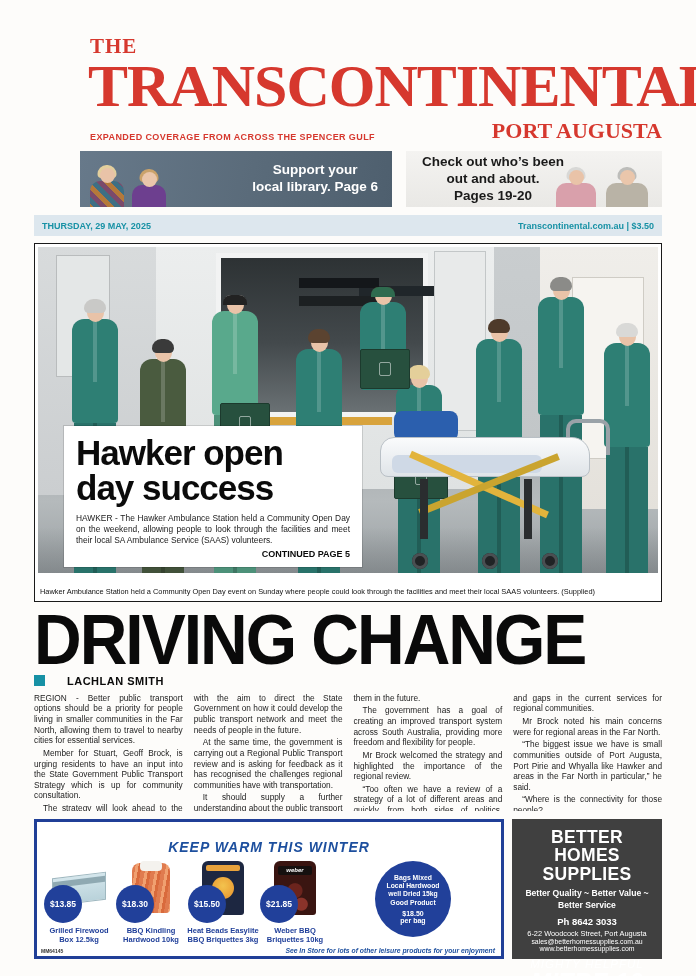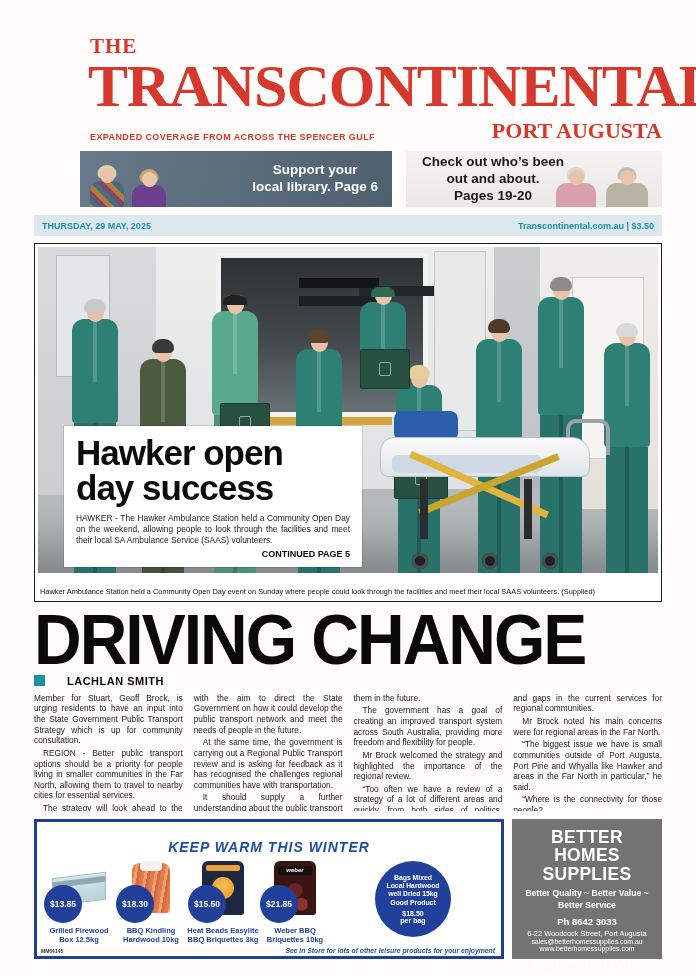--- a/index.html
+++ b/index.html
@@ -105,21 +105,21 @@
   .prod-firewoodbox:before { content:""; position:absolute; left:0; top:3px; width:100%; height:6px; background:#8fa9b2; }
   .prod-kindling { position:absolute; left:10px; top:4px; width:38px; height:50px; border-radius:8px 8px 4px 4px; background:repeating-linear-gradient(100deg,#e07b4f 0 4px,#f0a070 4px 7px,#d96a3c 7px 10px); }
   .prod-kindling:before { content:""; position:absolute; left:8px; top:-2px; width:22px; height:10px; background:#f4f2ee; border-radius:4px; }
   .prod-heatbeads { position:absolute; left:8px; top:2px; width:42px; height:54px; border-radius:6px 6px 3px 3px; background:#1d2741; }
   .prod-heatbeads:before { content:""; position:absolute; left:50%; top:16px; transform:translateX(-50%); width:22px; height:22px; border-radius:50%; background:radial-gradient(circle at 50% 40%, #f3c34e, #e8912c); }
   .prod-heatbeads:after { content:""; position:absolute; left:4px; top:4px; width:34px; height:6px; background:#e8a23c; border-radius:2px; }
   .prod-weber { position:absolute; left:8px; top:2px; width:42px; height:54px; border-radius:6px 6px 3px 3px; background:radial-gradient(circle at 30% 70%, #7a2a22 6px, transparent 7px), radial-gradient(circle at 65% 80%, #8a332a 6px, transparent 7px), radial-gradient(circle at 50% 55%, #6b241d 7px, transparent 8px), #3a1511; }
   .prod-weber:before { content:""; position:absolute; left:4px; top:5px; width:34px; height:9px; background:#15100f; border-radius:2px; }
   .prod-weber:after { content:"weber"; position:absolute; left:50%; top:6px; transform:translateX(-50%); color:#fff; font-size:6px; font-style:italic; font-weight:bold; }
 
-  .ad-bhs { flex:1; background:#737373; color:#fff; text-align:center; padding:9px 6px 8px 6px; display:flex; flex-direction:column; align-items:center; height:140px; }
+  .ad-bhs { flex:1; background:#404040; color:#fff; text-align:center; padding:9px 6px 8px 6px; display:flex; flex-direction:column; align-items:center; height:140px; }
   .bhs-name { font-weight:bold; font-size:17.5px; line-height:1.05; letter-spacing:0.3px; }
   .bhs-tagline { margin-top:5px; font-size:8.6px; font-weight:bold; line-height:1.35; white-space:pre-line; }
   .bhs-phone { margin-top:5px; font-size:9.5px; font-weight:bold; }
   .bhs-addr { margin-top:2px; font-size:7.4px; }
   .bhs-email, .bhs-web { font-size:6.9px; }
   .bhs-slogan { margin-top:6px; font-size:11.5px; font-style:italic; letter-spacing:1px; }
   .bhs-brand { font-size:24px; font-weight:bold; font-style:italic; letter-spacing:0.5px; line-height:1; }
 </style>
 </head>
 <body>
@@ -273,22 +273,22 @@
 
   <div class="headline-main">DRIVING CHANGE</div>
 
   <div class="byline">
     <span class="byline-square"></span>
     <span class="byline-name">LACHLAN SMITH</span>
   </div>
 
   <div class="columns">
     <div class="col">
+      <p>REGION - Better public transport options should be a priority for people living in smaller communities in the Far North, allowing them to travel to nearby cities for essential services.</p>
       <p>Member for Stuart, Geoff Brock, is urging residents to have an input into the State Government Public Transport Strategy which is up for community consultation.</p>
-      <p>REGION - Better public transport options should be a priority for people living in smaller communities in the Far North, allowing them to travel to nearby cities for essential services.</p>
       <p>The strategy will look ahead to the next 30 years of public transport in South Australia,</p>
     </div>
     <div class="col">
       <p>with the aim to direct the State Government on how it could develop the public transport network and meet the needs of people in the future.</p>
       <p>At the same time, the government is carrying out a Regional Public Transport review and is asking for feedback as it has recognised the challenges regional communities have with transportation.</p>
       <p>It should supply a further understanding about the public transport priorities of people based in regional areas and be able to cater for</p>
     </div>
     <div class="col">
       <p>them in the future.</p>
       <p>The government has a goal of creating an improved transport system across South Australia, providing more freedom and flexibility for people.</p>

